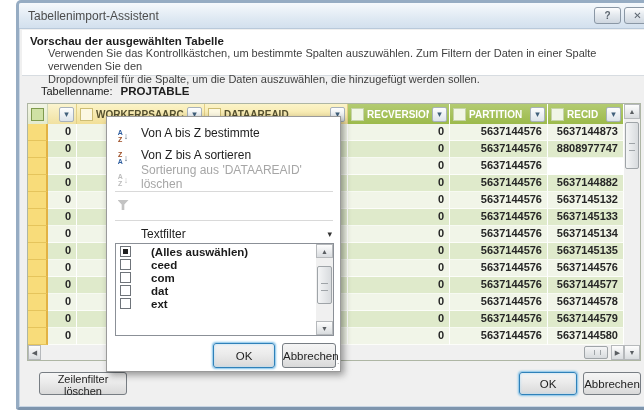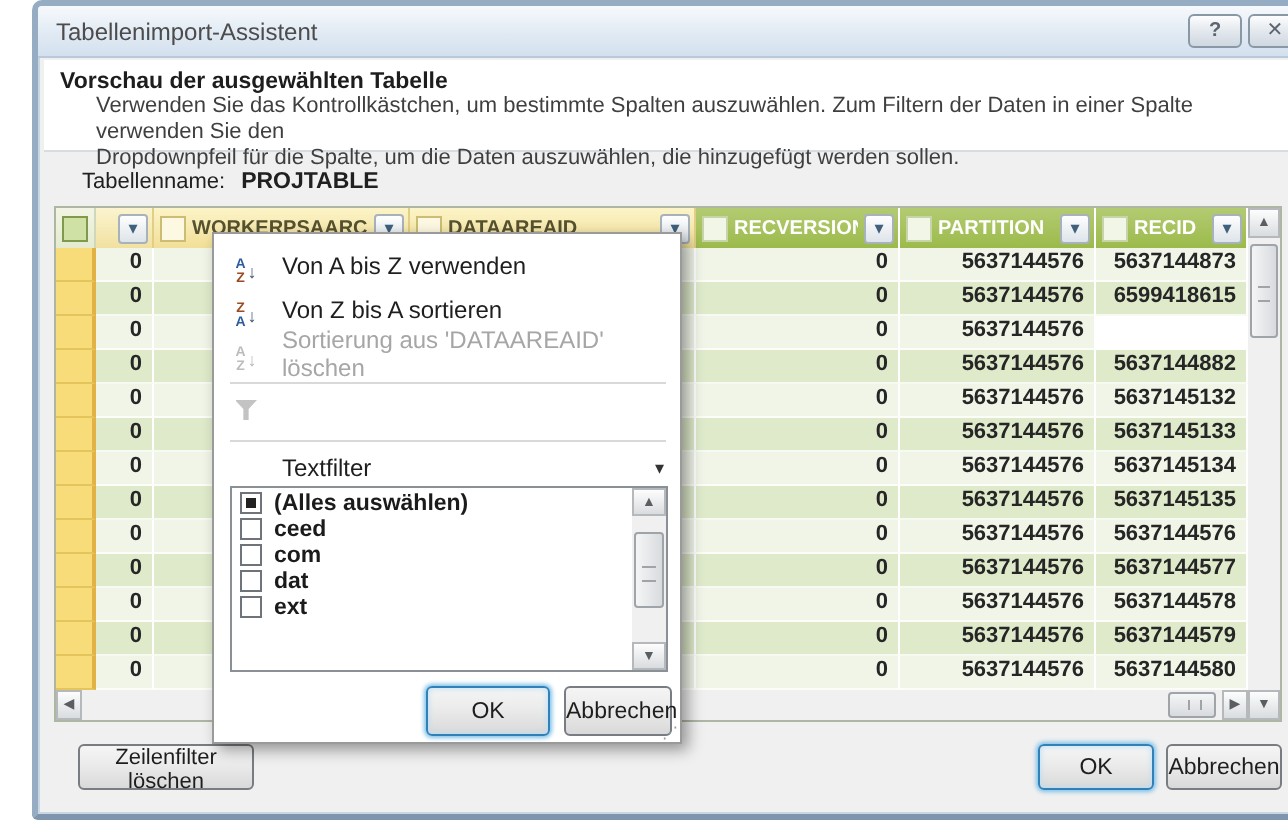--- a/index.html
+++ b/index.html
@@ -97,21 +97,21 @@
   .sort-ico .la { color:#2d5d9f; } .sort-ico .lz { color:#9b4a21; }
   .sort-ico .arr { font-size:9px; color:#4a5f75; }
   .disabled .sort-ico .la, .disabled .sort-ico .lz, .disabled .sort-ico .arr { color:#bcbcbc; }
   .funnel { display:inline-block; width:11px; height:10px; background:#c3c3c3;
     clip-path:polygon(0 0,100% 0,62% 45%,62% 100%,38% 100%,38% 45%); }
   .submenu-arrow { position:absolute; right:8px; font-size:9px; color:#333; }
 
   .flist { position:absolute; left:8px; top:126px; width:219px; height:93px; background:#ffffff;
     border:1px solid #8b9097; }
   .flist-items { position:absolute; left:0; top:1px; width:198px; }
-  .fitem { display:flex; align-items:center; gap:6px; height:13px; padding-left:4px;
+  .fitem { display:flex; align-items:center; gap:20px; height:13px; padding-left:4px;
     font-size:11.5px; font-weight:bold; color:#1b1b1b; white-space:nowrap; }
   .fcb { width:11px; height:11px; border:1px solid #6f747a; background:#ffffff; flex:0 0 auto; position:relative; }
   .fcb.state-indeterminate::after { content:""; position:absolute; left:2px; top:2px; width:5px; height:5px; background:#222; }
   .fcb.state-checked::after { content:"✓"; position:absolute; left:0; top:-3px; font-size:10px; color:#222; }
   .flist-scroll { position:absolute; right:0; top:0; width:17px; height:91px; background:#f0f0f0; }
   .fs-up { width:17px; height:14px; } .fs-up::after { content:"▲"; }
   .fs-down { bottom:0; width:17px; height:14px; } .fs-down::after { content:"▼"; }
   .fs-thumb { position:absolute; left:1px; top:22px; width:15px; height:38px; border:1px solid #9fa4a8;
     border-radius:2px; background:linear-gradient(90deg,#f4f5f6,#d8dbde); }
   .fs-thumb::after { content:""; position:absolute; left:3px; right:3px; top:16px; height:6px;
@@ -200,21 +200,21 @@
     <div class="dcell dc-recid">5637144873</div>
   </div>
 
   <div class="grow even">
     <div class="dcell dc-sel"></div>
     <div class="dcell dc-col0">0</div>
     <div class="dcell dc-worker"></div>
     <div class="dcell dc-dataarea"></div>
     <div class="dcell dc-recv">0</div>
     <div class="dcell dc-part">5637144576</div>
-    <div class="dcell dc-recid">6599418615</div>
+    <div class="dcell dc-recid">8808977747</div>
   </div>
 
   <div class="grow odd">
     <div class="dcell dc-sel"></div>
     <div class="dcell dc-col0">0</div>
     <div class="dcell dc-worker"></div>
     <div class="dcell dc-dataarea"></div>
     <div class="dcell dc-recv">0</div>
     <div class="dcell dc-part">5637144576</div>
   </div>
@@ -337,21 +337,21 @@
     <div class="mi" style="top:5px;">
       <span class="icon-box">
         <span class="sort-ico">
             <span class="letters">
               <span class="la">A</span>
               <span class="lz">Z</span>
             </span>
             <span class="arr">↓</span>
           </span>
       </span>
-      <span>Von A bis Z verwenden</span>
+      <span>Von A bis Z bestimmte</span>
     </div>
     <div class="mi" style="top:27px;">
       <span class="icon-box">
         <span class="sort-ico">
             <span class="letters">
               <span class="lz">Z</span>
               <span class="la">A</span>
             </span>
             <span class="arr">↓</span>
           </span>

